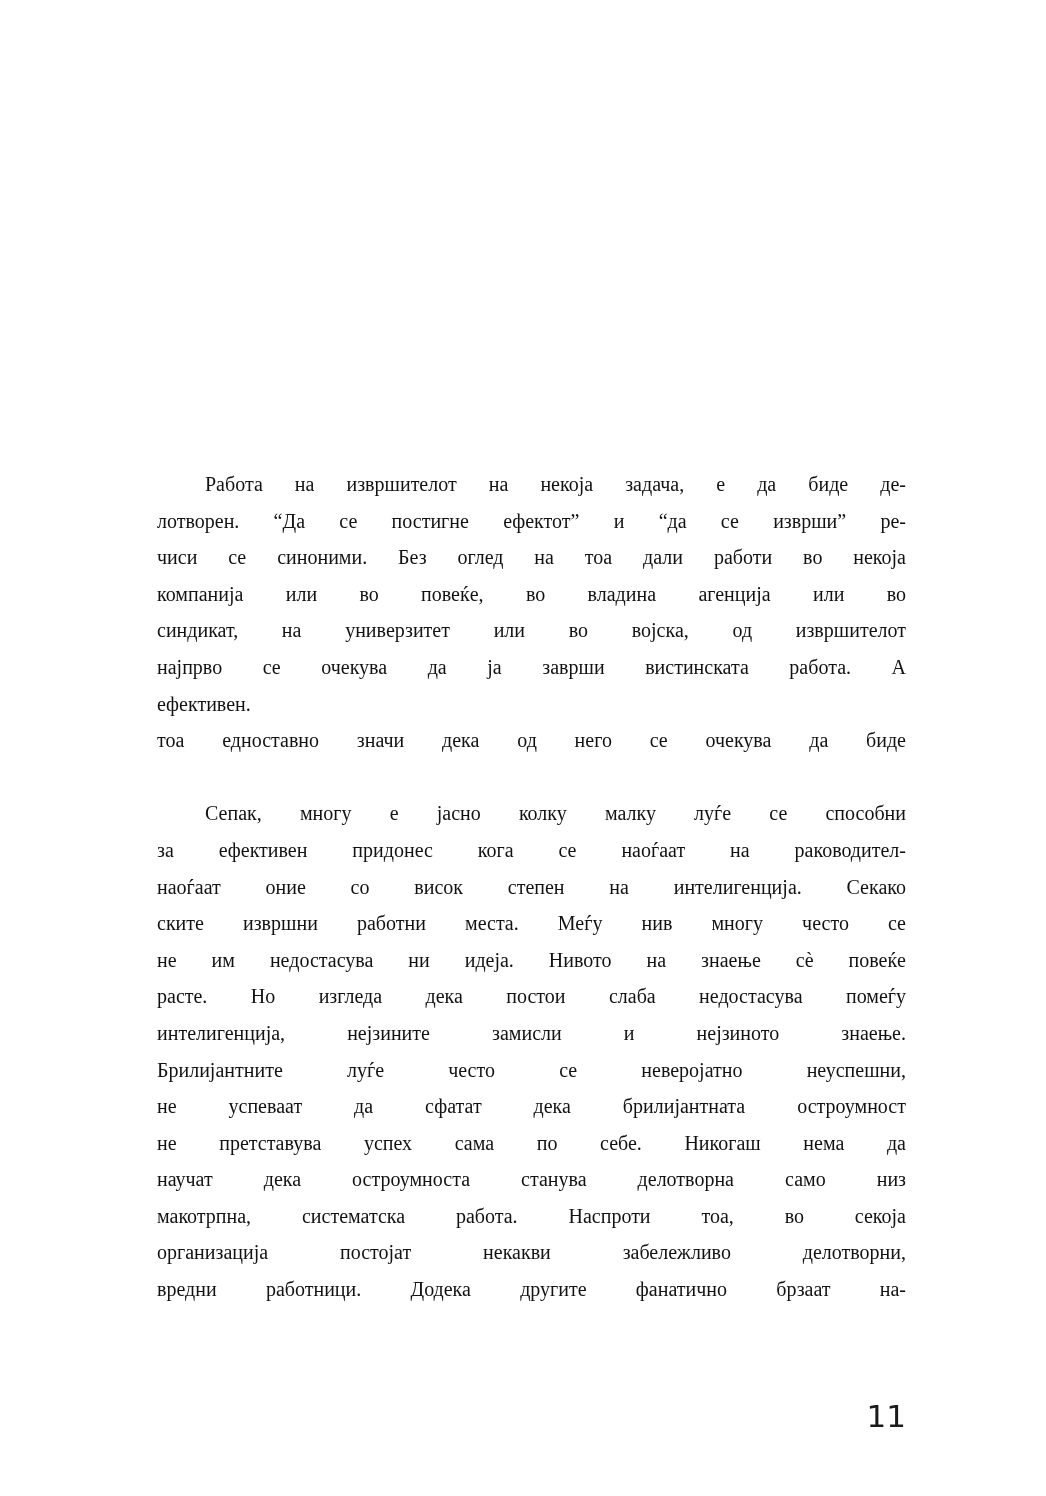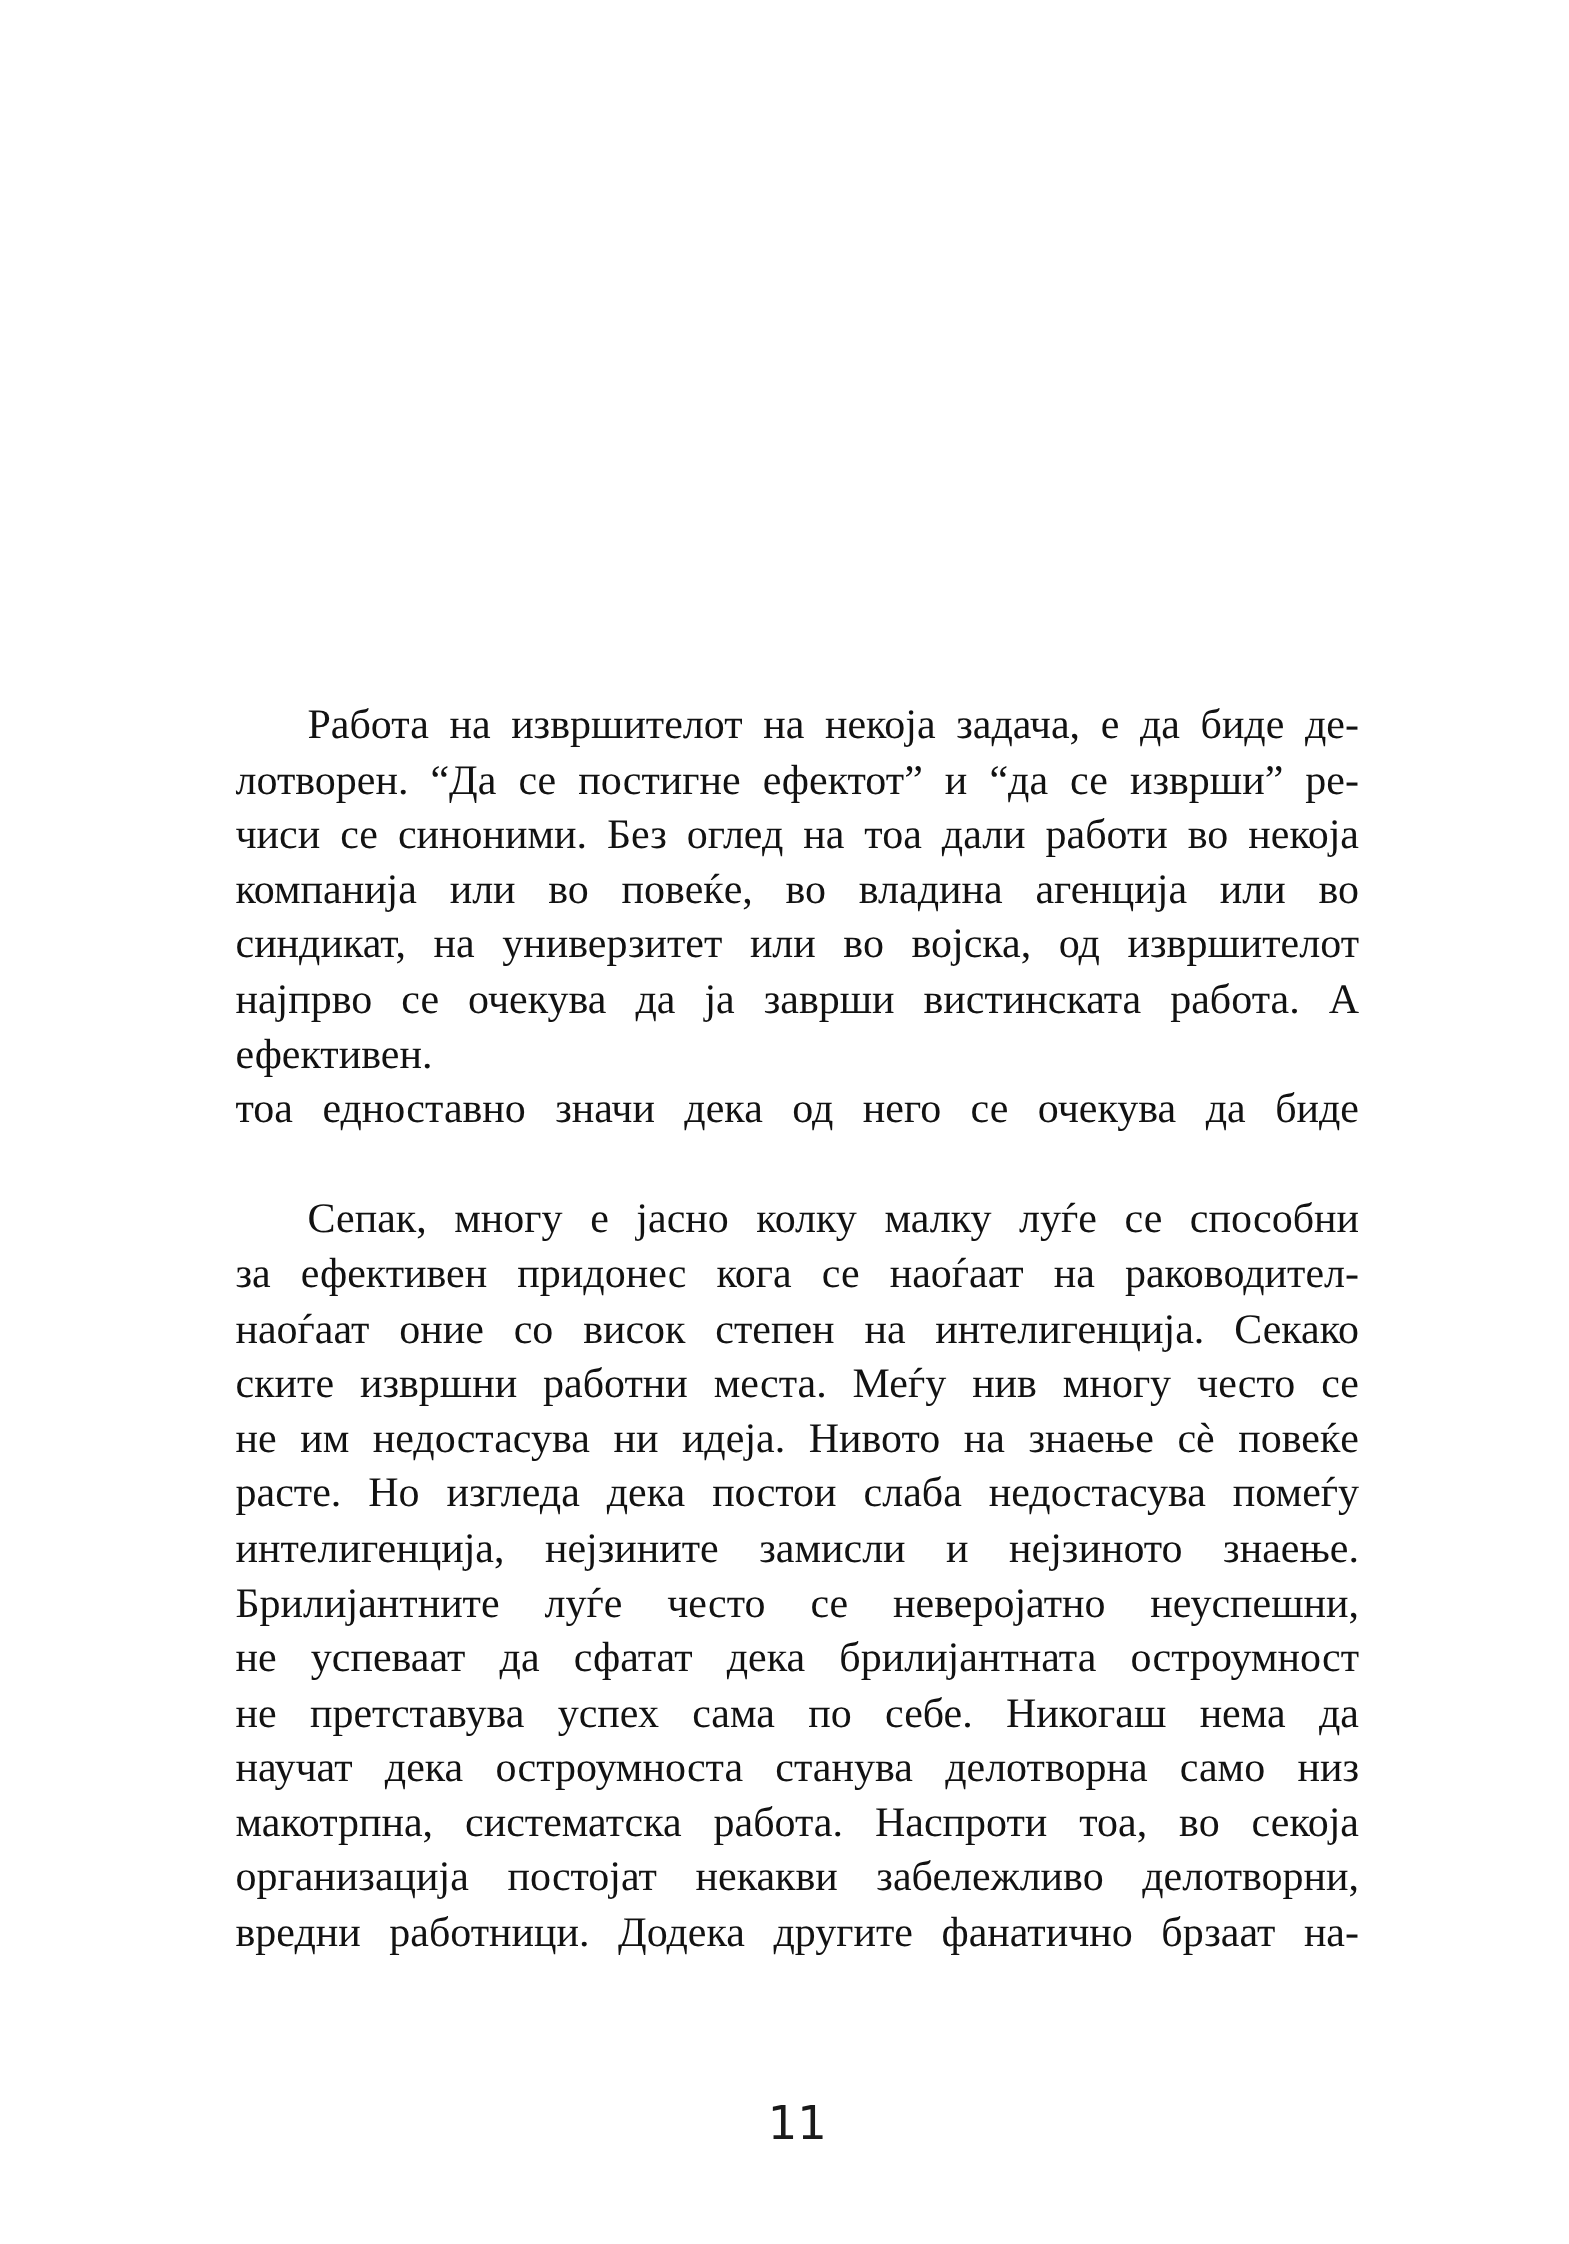--- a/index.html
+++ b/index.html
@@ -13,21 +13,21 @@
     height: 1496px;
     background: #ffffff;
     overflow: hidden;
   }
   .text-block {
     position: absolute;
     left: 157px;
     top: 466px;
     width: 749px;
     font-family: "Liberation Serif", serif;
-    font-size: 28px;
+    font-size: 20px;
     line-height: 36.6px;
     color: #121212;
   }
   .paragraph {
     margin: 0 0 36.6px 0;
   }
   .paragraph:last-child {
     margin-bottom: 0;
   }
   .line {
@@ -40,21 +40,21 @@
   }
   .line.last-left {
     text-align-last: left;
     -moz-text-align-last: left;
   }
   .folio {
     position: absolute;
     left: 157px;
     top: 1399px;
     width: 749px;
-    text-align: center;
+    text-align: right;
     font-family: "DejaVu Sans", sans-serif;
     font-size: 31px;
     line-height: 1.1;
     color: #1a1a1a;
   }
 </style>
 </head>
 <body>
 
 <div class="page">

